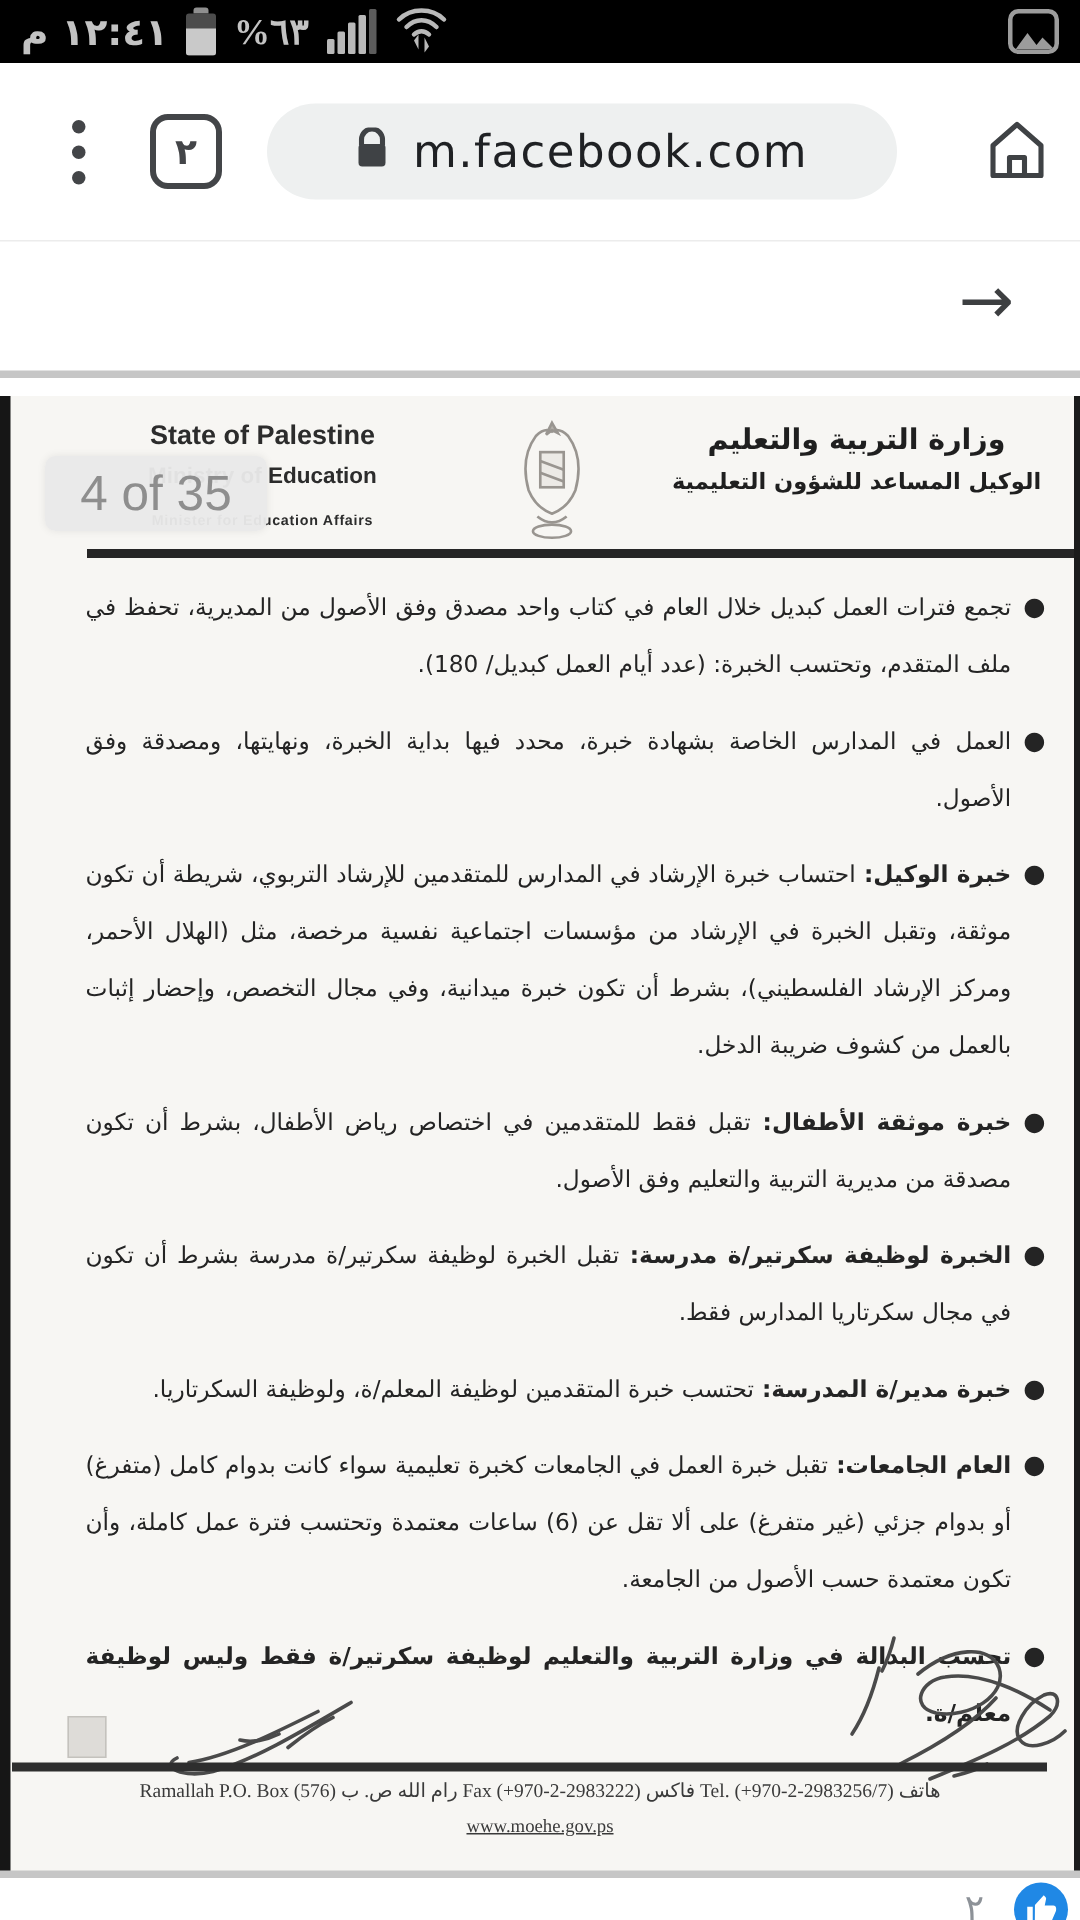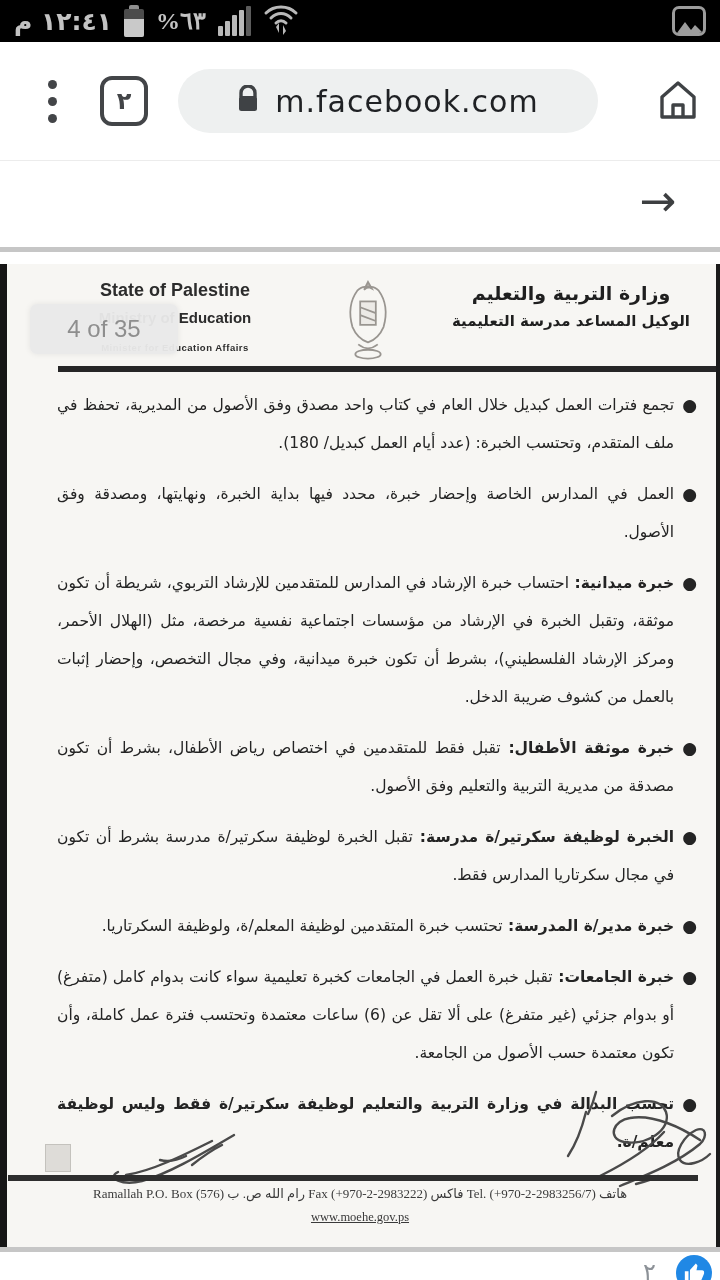--- a/index.html
+++ b/index.html
@@ -52,21 +52,21 @@
   .hdr-en .l2 { font-family:"Liberation Sans", sans-serif; font-weight:bold; font-size:15px; margin-top:8px; }
   .hdr-en .l3 { font-family:"Liberation Sans", sans-serif; font-weight:bold; font-size:9.5px; margin-top:16px; letter-spacing:.5px; }
   .hdr-emblem { width:70px; height:82px; margin-top:2px; }
   .hdr-ar { text-align:center; width:250px; direction:rtl; color:#1f1f1f; }
   .hdr-ar .l1 { font-size:23px; font-weight:bold; }
   .hdr-ar .l2 { font-size:19px; font-weight:bold; margin-top:6px;text-align:center; }
   .hdr-ar .l3 { font-size:15px; font-weight:bold; margin-top:8px; }
 
   .photo-counter { position:absolute; top:40px; left:30px; width:148px; height:50px; background:rgba(233,233,233,.96);
     border-radius:7px; display:flex; align-items:center; justify-content:center;
-    color:#8e8e8e; font-size:24px; font-family:"Liberation Sans", sans-serif; box-shadow:0 0 6px rgba(0,0,0,.08); }
+    color:#8e8e8e; font-size:33px; font-family:"Liberation Sans", sans-serif; box-shadow:0 0 6px rgba(0,0,0,.08); }
 
   .hdr-rule { margin:6px 4px 0 58px; height:6px; background:#262626; }
 
   .bullets { list-style:none; direction:rtl; margin:14px 23px 0 57px; text-align:justify; }
   .bullets li { display:flex; gap:8px; font-size:15.5px; line-height:38px; margin-bottom:13px; color:#242424; }
   .bullets .dot { flex:0 0 14px; font-size:17px; line-height:38px; }
   .bullets .btxt { flex:1; text-align:justify; }
   .bullets b { font-weight:bold; }
 
   .sig-layer { position:absolute; left:0; top:0; width:720px; height:995px; pointer-events:none; }
@@ -173,58 +173,58 @@
             <path d="M21 13 Q10 28 16 50 Q21 62 32 66 Q43 62 48 50 Q54 28 43 13 Q37 7 32 10 Q27 7 21 13 Z"></path>
             <rect x="24" y="24" width="16" height="24" fill="#eceae6"></rect>
             <path d="M24 30 L40 36 M24 38 L40 44"></path>
             <path d="M22 68 Q32 76 42 68"></path>
             <ellipse cx="32" cy="78" rx="13" ry="4.5"></ellipse>
           </g>
         </svg>
       </div>
       <div class="hdr-ar">
         <div class="l2">وزارة التربية والتعليم</div>
-        <div class="l3">الوكيل المساعد مدرسة التعليمية</div>
+        <div class="l3">الوكيل المساعد للشؤون التعليمية</div>
       </div>
     </div>
 
     <div class="photo-counter">
       <span>4 of 35</span>
     </div>
 
     <div class="hdr-rule"></div>
 
     <ul class="bullets">
         <li>
           <span class="dot">●</span>
           <span class="btxt">تجمع فترات العمل كبديل خلال العام في كتاب واحد مصدق وفق الأصول من المديرية، تحفظ في ملف المتقدم، وتحتسب الخبرة: (عدد أيام العمل كبديل/ 180).</span>
         </li>
         <li>
           <span class="dot">●</span>
-          <span class="btxt">العمل في المدارس الخاصة وإحضار خبرة، محدد فيها بداية الخبرة، ونهايتها، ومصدقة وفق الأصول.</span>
-        </li>
-        <li>
-          <span class="dot">●</span>
-          <span class="btxt"><b>خبرة ميدانية: </b>احتساب خبرة الإرشاد في المدارس للمتقدمين للإرشاد التربوي، شريطة أن تكون موثقة، وتقبل الخبرة في الإرشاد من مؤسسات اجتماعية نفسية مرخصة، مثل (الهلال الأحمر، ومركز الإرشاد الفلسطيني)، بشرط أن تكون خبرة ميدانية، وفي مجال التخصص، وإحضار إثبات بالعمل من كشوف ضريبة الدخل.</span>
+          <span class="btxt">العمل في المدارس الخاصة بشهادة خبرة، محدد فيها بداية الخبرة، ونهايتها، ومصدقة وفق الأصول.</span>
+        </li>
+        <li>
+          <span class="dot">●</span>
+          <span class="btxt"><b>خبرة الوكيل: </b>احتساب خبرة الإرشاد في المدارس للمتقدمين للإرشاد التربوي، شريطة أن تكون موثقة، وتقبل الخبرة في الإرشاد من مؤسسات اجتماعية نفسية مرخصة، مثل (الهلال الأحمر، ومركز الإرشاد الفلسطيني)، بشرط أن تكون خبرة ميدانية، وفي مجال التخصص، وإحضار إثبات بالعمل من كشوف ضريبة الدخل.</span>
         </li>
         <li>
           <span class="dot">●</span>
           <span class="btxt"><b>خبرة موثقة الأطفال: </b>تقبل فقط للمتقدمين في اختصاص رياض الأطفال، بشرط أن تكون مصدقة من مديرية التربية والتعليم وفق الأصول.</span>
         </li>
         <li>
           <span class="dot">●</span>
           <span class="btxt"><b>الخبرة لوظيفة سكرتير/ة مدرسة: </b>تقبل الخبرة لوظيفة سكرتير/ة مدرسة بشرط أن تكون في مجال سكرتاريا المدارس فقط.</span>
         </li>
         <li>
           <span class="dot">●</span>
           <span class="btxt"><b>خبرة مدير/ة المدرسة: </b>تحتسب خبرة المتقدمين لوظيفة المعلم/ة، ولوظيفة السكرتاريا.</span>
         </li>
         <li>
           <span class="dot">●</span>
-          <span class="btxt"><b>خبرة الجامعات: </b>تقبل خبرة العمل في الجامعات كخبرة تعليمية سواء كانت بدوام كامل (متفرغ) أو بدوام جزئي (غير متفرغ) على ألا تقل عن (6) ساعات معتمدة وتحتسب فترة عمل كاملة، وأن تكون معتمدة حسب الأصول من الجامعة.</span>
+          <span class="btxt"><b>العام الجامعات: </b>تقبل خبرة العمل في الجامعات كخبرة تعليمية سواء كانت بدوام كامل (متفرغ) أو بدوام جزئي (غير متفرغ) على ألا تقل عن (6) ساعات معتمدة وتحتسب فترة عمل كاملة، وأن تكون معتمدة حسب الأصول من الجامعة.</span>
         </li>
         <li>
           <span class="dot">●</span>
           <span class="btxt"><b>تحسب البدالة في وزارة التربية والتعليم لوظيفة سكرتير/ة فقط وليس لوظيفة معلم/ة. </b></span>
         </li>
       </ul>
 
     <div class="sig-layer">
       <div class="stamp"></div>
       <svg width="720" height="995" viewBox="0 0 720 995">

